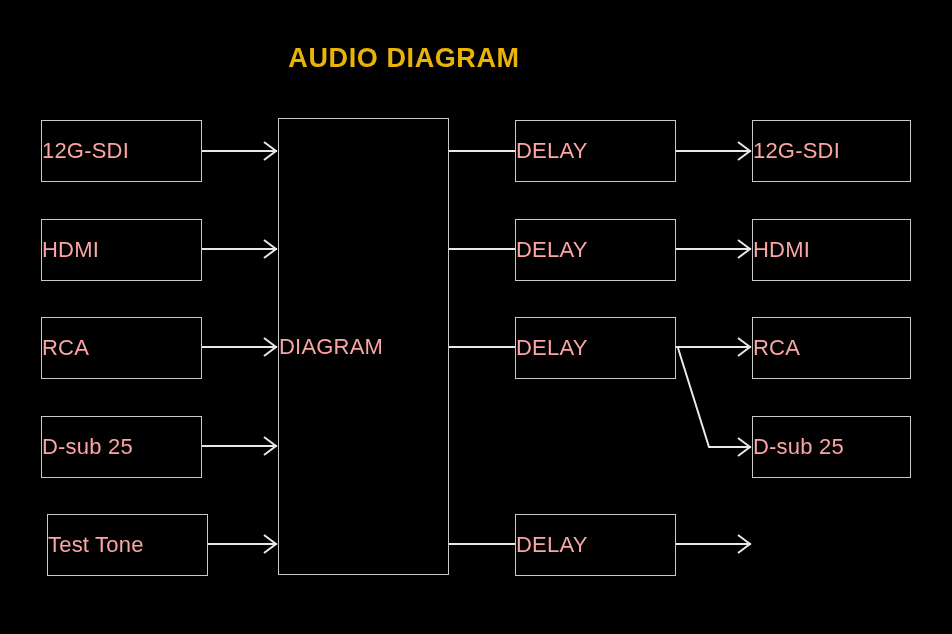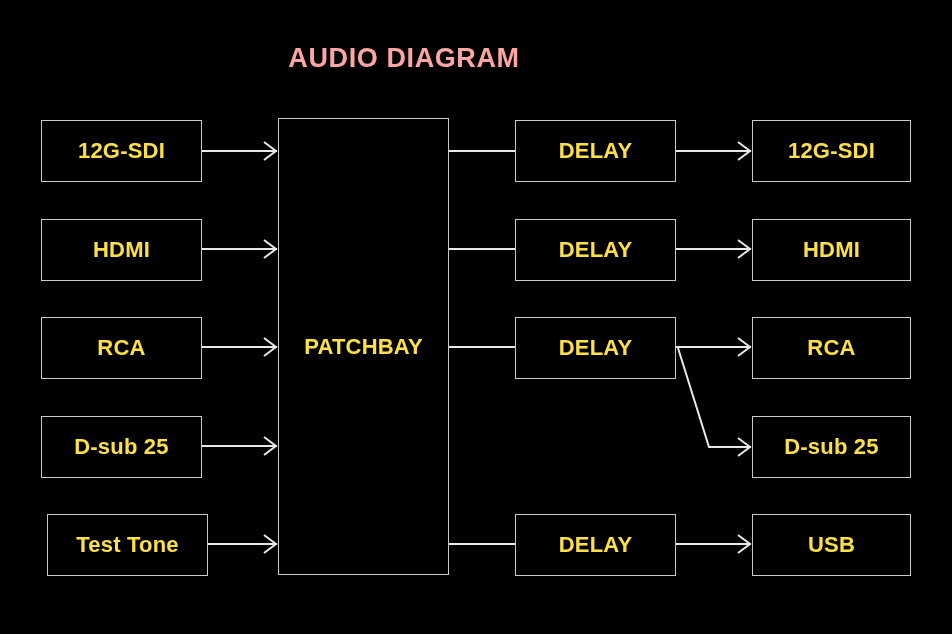--- a/index.html
+++ b/index.html
@@ -9,38 +9,37 @@
     font-family:"Liberation Sans", sans-serif;
     background:#000000;
     position:relative;
   }
   #stage{position:absolute;left:0;top:0;width:952px;height:634px;}
 
   .title{
     position:absolute;
     left:0; top:43px; width:808px;
     text-align:center;
-    color:#fca5a5;
+    color:#eab308;
     font-size:27px;
     font-weight:700;
     letter-spacing:0.6px;
     white-space:nowrap;
   }
 
   .node{
     position:absolute;
     box-sizing:border-box;
     border:1.4px solid #c9c9c9;
     background:#000000;
-    color:#fde047;
+    color:#fca5a5;
     display:flex;
     align-items:center;
-    justify-content:center;
     font-size:22px;
-    font-weight:700;
+    font-weight:400;
     letter-spacing:0.2px;
     white-space:nowrap;
   }
   .node.patchbay{font-size:22px;}
 
   svg.wires{
     position:absolute;left:0;top:0;width:952px;height:634px;
     overflow:visible;
     pointer-events:none;
   }
@@ -132,21 +131,21 @@
     <span>RCA</span>
   </div>
   <div class="node" style="left:41px;top:416px;width:161px;height:62px;">
     <span>D-sub 25</span>
   </div>
   <div class="node" style="left:47px;top:514px;width:161px;height:62px;">
     <span>Test Tone</span>
   </div>
 
   <div class="node patchbay" style="left:278px;top:118px;width:171px;height:457px;">
-    <span>PATCHBAY</span>
+    <span>DIAGRAM</span>
   </div>
 
   <div class="node" style="left:515px;top:120px;width:161px;height:62px;">
     <span>DELAY</span>
   </div>
   <div class="node" style="left:515px;top:219px;width:161px;height:62px;">
     <span>DELAY</span>
   </div>
   <div class="node" style="left:515px;top:317px;width:161px;height:62px;">
     <span>DELAY</span>
@@ -160,17 +159,14 @@
   </div>
   <div class="node" style="left:752px;top:219px;width:159px;height:62px;">
     <span>HDMI</span>
   </div>
   <div class="node" style="left:752px;top:317px;width:159px;height:62px;">
     <span>RCA</span>
   </div>
   <div class="node" style="left:752px;top:416px;width:159px;height:62px;">
     <span>D-sub 25</span>
   </div>
-  <div class="node" style="left:752px;top:514px;width:159px;height:62px;">
-    <span>USB</span>
-  </div>
 
 </div>
 
 </body></html>

